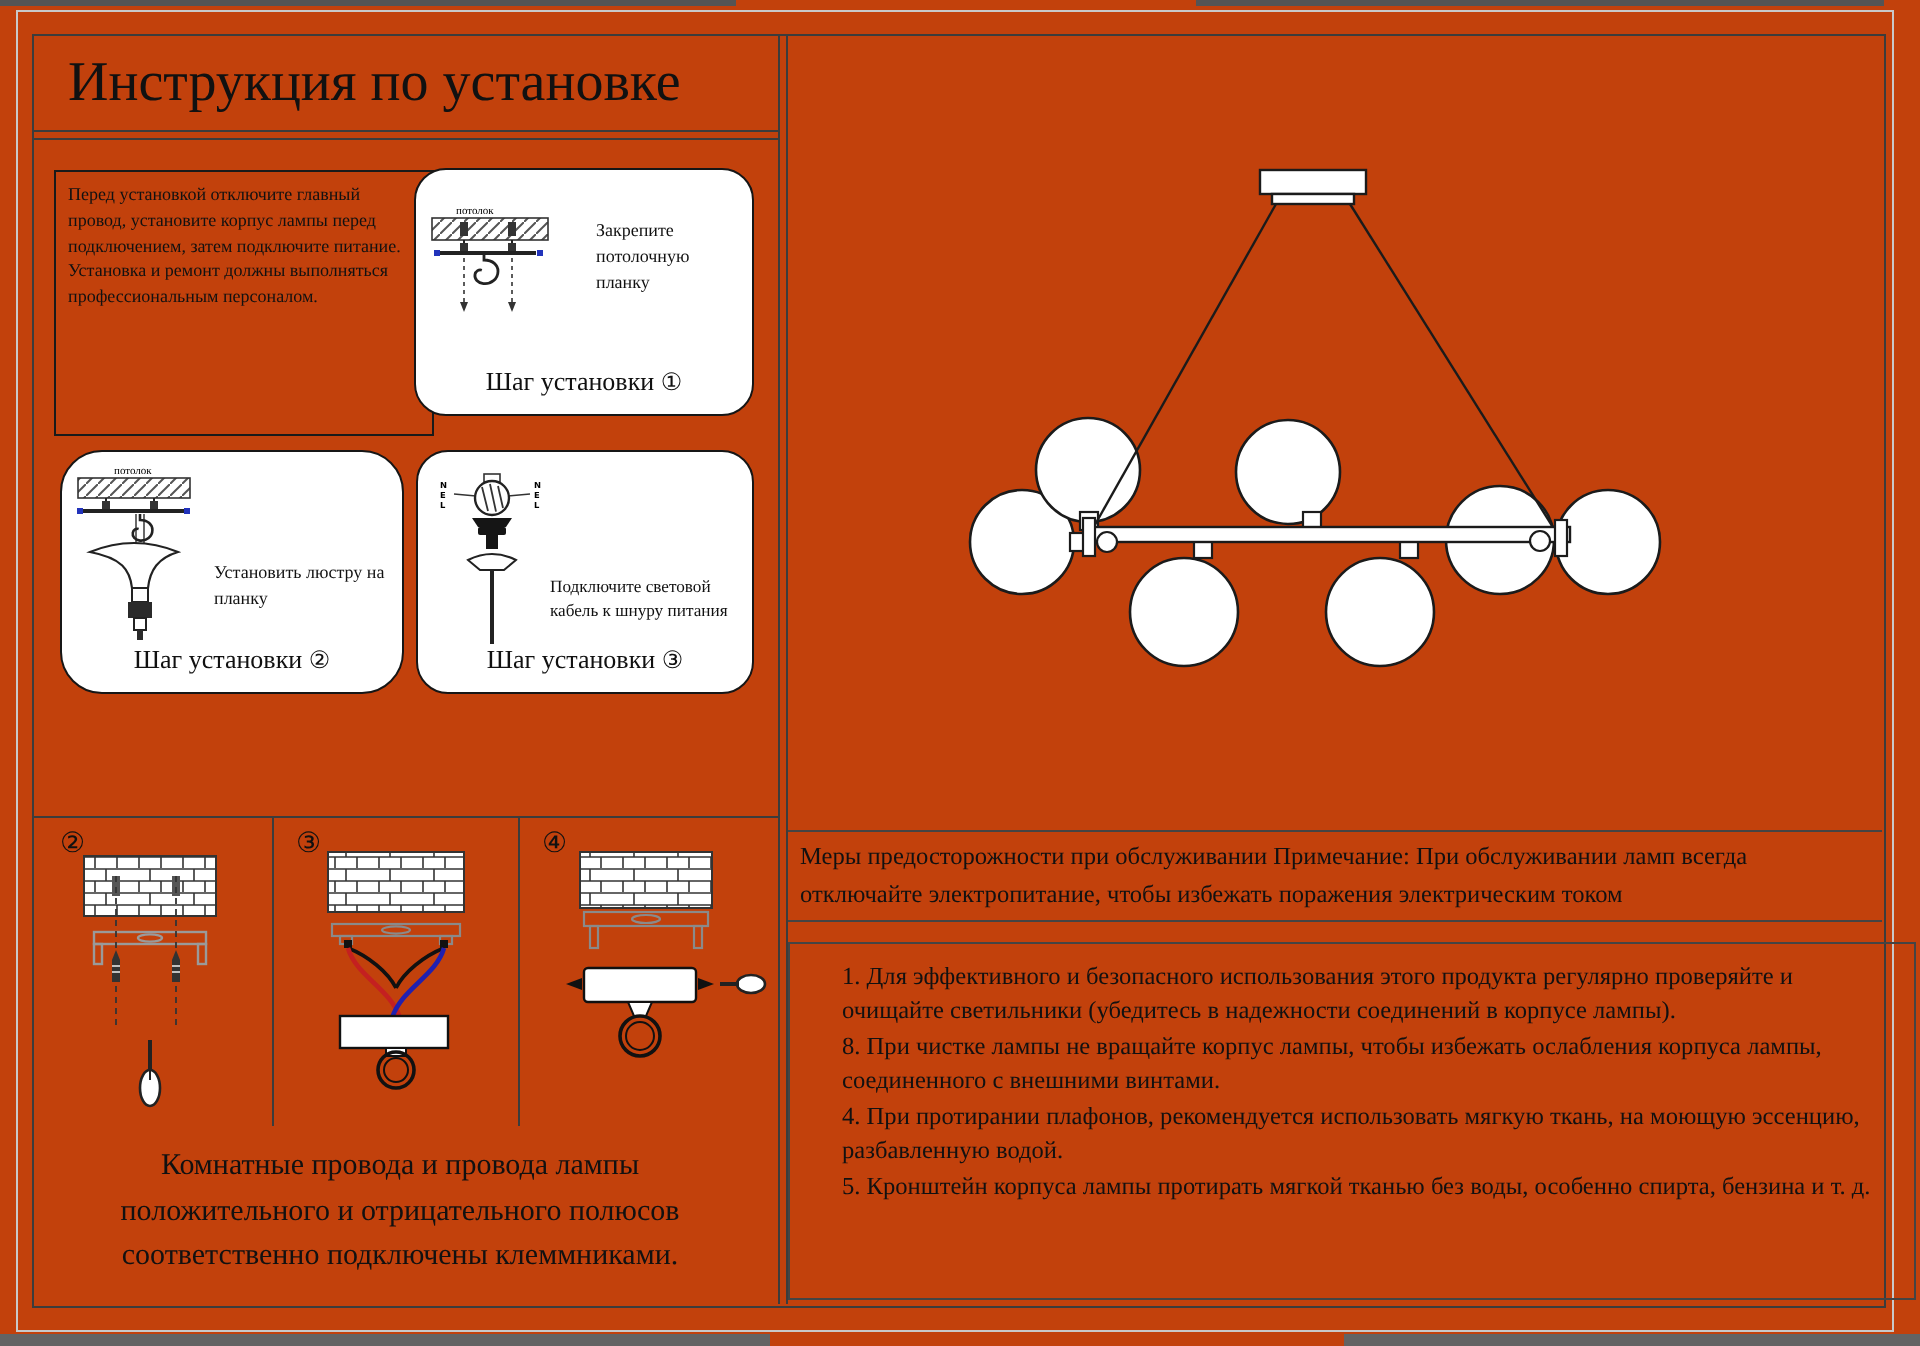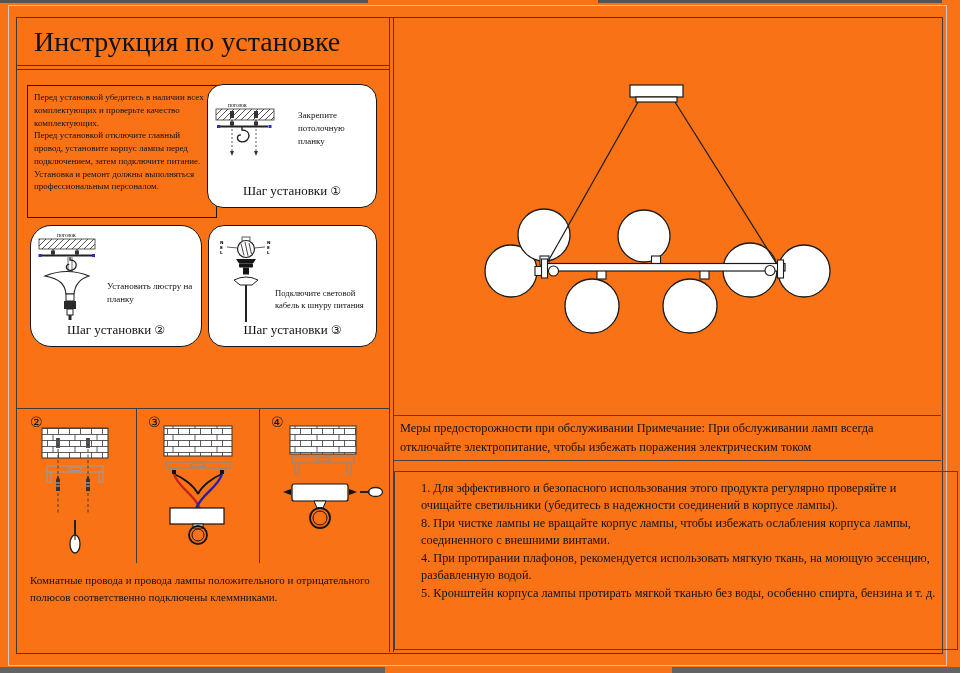--- a/index.html
+++ b/index.html
@@ -1,33 +1,33 @@
 <!DOCTYPE html>
 <html><head>
 <meta charset="utf-8">
 <style>
   html,body{margin:0;padding:0;background:#ffffff;}
-  #page{position:relative;width:960px;height:673px;background:#f97316;overflow:hidden;
+  #page{position:relative;width:960px;height:673px;background:#c2410c;overflow:hidden;
         font-family:"Liberation Serif","DejaVu Serif",serif;color:#111;}
   .abs{position:absolute;}
   .edge{position:absolute;background:#545454;}
   .faint-rect{position:absolute;border:1px solid #c9c9c9;}
   .main-rect{position:absolute;border:1px solid #3c3c3c;}
   .vline{position:absolute;width:1px;background:#3c3c3c;}
   .hline{position:absolute;height:1px;background:#3c3c3c;}
   .title-box{position:absolute;border-bottom:1px solid #3c3c3c;}
   .title-text{font-size:28px;line-height:49px;padding-left:18px;white-space:nowrap;}
   .intro-box{position:absolute;border:1px solid #1a1a1a;padding:5px 6px;font-size:9px;line-height:1.42;}
   .panel{position:absolute;border:1.5px solid #161616;border-radius:16px;background:#fff;}
   .caption{position:absolute;font-size:9px;line-height:1.45;}
   .step-label{position:absolute;left:0;right:0;bottom:8px;text-align:center;font-size:13px;
               font-family:"Liberation Serif","DejaVu Sans",serif;}
   .step-num{font-family:"DejaVu Sans",sans-serif;font-size:12px;}
   .panel-num{position:absolute;font-size:14px;font-family:"DejaVu Sans",sans-serif;}
-  .note-text{position:absolute;font-size:11px;line-height:1.5;}
+  .note-text{position:absolute;text-align:center;font-size:15px;line-height:1.5;}
   .warn-band{position:absolute;border-top:1px solid #444;border-bottom:1px solid #444;}
   .warn-text{margin:3px 0 0 6px;width:512px;font-size:12.3px;line-height:1.55;}
   .care-box{position:absolute;border:1px solid #444;}
   .care-inner{padding:8px 8px 0 8px;width:524px;font-size:12.3px;line-height:1.42;}
   svg{display:block;}
   svg text{font-family:"Liberation Serif","DejaVu Serif",serif;}
   .tiny-label{font-size:5.5px;}
   .nel{font-family:"DejaVu Sans",sans-serif;font-size:4.2px;font-weight:bold;}
 </style>
 </head>
@@ -44,21 +44,20 @@
   <div class="main-rect" style="left:16px;top:17px;width:925px;height:635px;"></div>
   <div class="vline" style="left:389px;top:17px;height:635px;"></div>
   <div class="vline" style="left:393px;top:17px;height:635px;"></div>
 
   <div class="title-box" style="left:16px;top:17px;width:373px;height:48px;">
     <div class="title-text">Инструкция по установке</div>
   </div>
   <div class="hline" style="left:16px;top:69px;width:373px;"></div>
 
   <div class="intro-box" style="left:27px;top:85px;width:176px;height:121px;">
-    <div>Перед установкой убедитесь в наличии всех комплектующих и проверьте качество комплектующих.</div>
     <div>Перед установкой отключите главный провод, установите корпус лампы перед подключением, затем подключите питание.</div>
     <div>Установка и ремонт должны выполняться профессиональным персоналом.</div>
   </div>
 
   <div class="panel" style="left:207px;top:84px;width:168px;height:122px;">
     <svg class="abs" style="left:6px;top:14px;" width="84" height="68" viewBox="0 0 84 68">
       <defs>
         <pattern id="hatch1" width="6" height="6" patternUnits="userSpaceOnUse">
           <path d="M0,6 L6,0" stroke="#555" stroke-width="1" fill="none"></path>
         </pattern>

